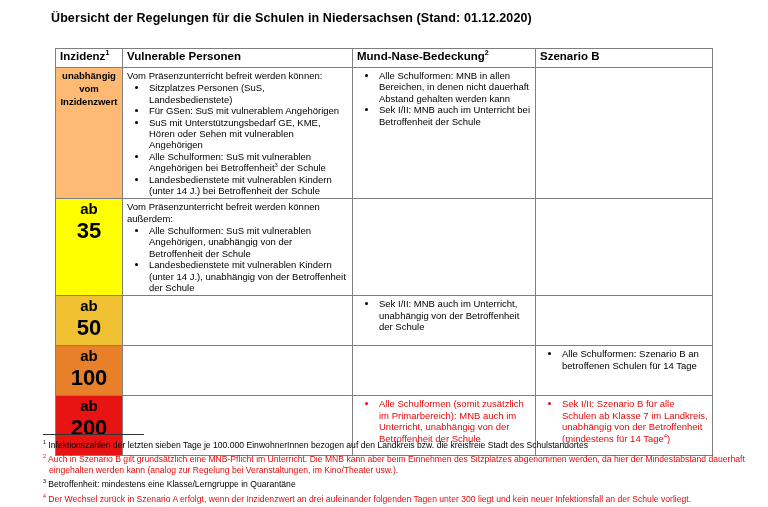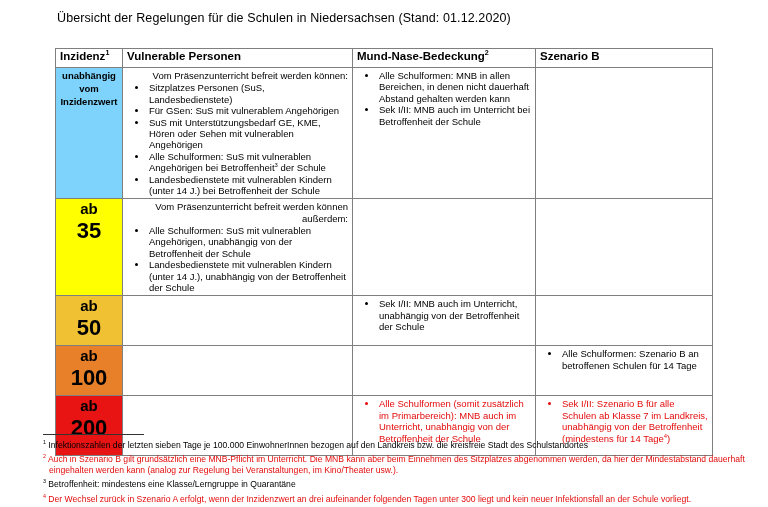--- a/index.html
+++ b/index.html
@@ -1,21 +1,21 @@
 <!DOCTYPE html>
 <html lang="de"><head>
 <meta charset="utf-8">
 <style>
   html,body{margin:0;padding:0;}
   body{
     width:768px;height:507px;position:relative;background:#ffffff;
     font-family:"Liberation Sans", sans-serif;color:#000;overflow:hidden;
   }
   .title{
-    position:absolute;left:57px;top:11px;font-size:12.5px;font-weight:normal;
+    position:absolute;left:51px;top:11px;font-size:12.5px;font-weight:bold;
     letter-spacing:0.1px;white-space:nowrap;
   }
   table.reg{
     position:absolute;left:55px;top:48px;width:657px;
     border-collapse:collapse;table-layout:fixed;
   }
   table.reg th, table.reg td{
     border:1px solid #7f7f7f;vertical-align:top;
     padding:2px 4px;font-size:9.5px;line-height:1.2;margin-top:28px;
   }
@@ -25,21 +25,21 @@
   }
   th sup, .hdr sup{font-size:0.62em;}
   tr.r1{height:108px;} tr.r2{height:93px;} tr.r3{height:50px;}
   tr.r4{height:50px;} tr.r5{height:60px;}
   td.inc{
     text-align:center;vertical-align:middle;font-weight:bold;padding:2px;
   }
   .inc-label{font-size:9.5px;font-weight:bold;line-height:1.35;display:block;}
   .inc-ab{font-size:15px;font-weight:bold;display:block;line-height:1.1;}
   .inc-num{font-size:22px;font-weight:bold;display:block;line-height:1.05;margin-top:1px;}
-  .intro{margin:0 0 1px 0;text-align:right;}
+  .intro{margin:0 0 1px 0;}
   ul.bullets{margin:0;padding:0 0 0 21px;list-style:disc outside;}
   ul.bullets li{padding-left:1px;margin:0;}
   sup{font-size:0.62em;line-height:0;}
   .footnotes{position:absolute;left:43px;top:434px;width:714px;}
   .fn-sep{width:101px;border-top:1px solid #333;margin:0 0 5px 0;}
   .fn{font-size:8.6px;line-height:1.32;margin-bottom:2.5px;padding-left:6px;text-indent:-6px;}
 </style>
 </head>
 <body>
 
@@ -54,21 +54,21 @@
   </colgroup>
   <tbody>
       <tr>
     <th class="hdr"><span>Inzidenz</span><sup>1</sup></th>
     <th class="hdr"><span>Vulnerable Personen</span></th>
     <th class="hdr"><span>Mund-Nase-Bedeckung</span><sup>2</sup></th>
     <th class="hdr"><span>Szenario B</span></th>
   </tr>
 
   <tr class="r1">
-    <td class="inc" style="background-color: #7dd3fc;">
+    <td class="inc" style="background-color: #fdba74;">
       <span class="inc-label">unabhängig vom Inzidenzwert</span>
     </td>
     <td>
       <p class="intro">Vom Präsenzunterricht befreit werden können:</p>
       <ul class="bullets">
         <li>Sitzplatzes Personen (SuS, Landesbedienstete)</li>
         <li>Für GSen: SuS mit vulnerablem Angehörigen</li>
         <li>SuS mit Unterstützungsbedarf GE, KME, Hören oder Sehen mit vulnerablen Angehörigen</li>
         <li><span>Alle Schulformen: SuS mit vulnerablen Angehörigen bei Betroffenheit</span><sup>3</sup><span> der Schule</span></li>
         <li>Landesbedienstete mit vulnerablen Kindern (unter 14 J.) bei Betroffenheit der Schule</li>

